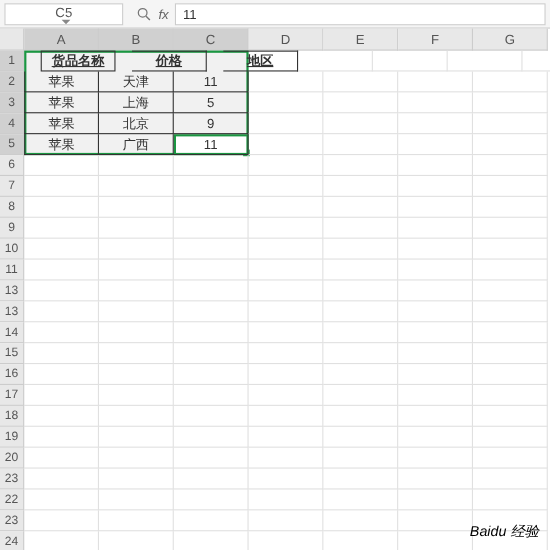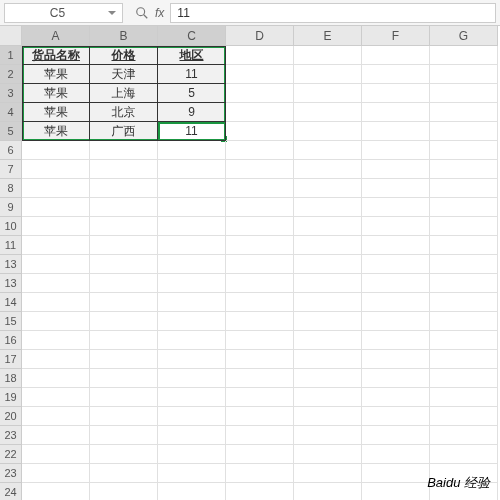--- a/index.html
+++ b/index.html
@@ -13,29 +13,30 @@
     }
     .formula-bar {
       display: flex;
       align-items: center;
       height: 26px;
       border-bottom: 1px solid #ccc;
       background: #f5f5f5;
       padding: 2px 4px;
     }
     .name-box {
-      width: 119px;
+      width: 108px;
       height: 20px;
       background: #fff;
       border: 1px solid #ccc;
       display: flex;
       align-items: center;
       padding: 0 6px;
       margin-right: 8px;
       position: relative;
+      flex-direction: column;
     }
     .name-box-text {
       flex: 1;
       text-align: center;
       color: #555;
     }
     .dropdown-caret {
       width: 0; height: 0;
       border-left: 4px solid transparent;
       border-right: 4px solid transparent;
@@ -158,21 +159,21 @@
       width: 6px; height: 6px;
       background: #1a9641;
       right: -3px; bottom: -3px;
     }
     .data-header {
       font-weight: bold;
       text-decoration: underline;
     }
     .cell.bordered-l { border-left: 1px solid #333; }
     .cell.bordered-r { border-right: 1px solid #333; }
-    .cell.bordered-t { border-top: 1px solid #333; }
+    .cell.bordered-t { border-top: 1px solid #333; margin-left: 15px; }
     .cell.bordered-b { border-bottom: 1px solid #333; }
     .watermark {
       position: absolute;
       right: 10px;
       bottom: 8px;
       color: #000000;
       font-size: 13px;
       font-style: italic;
       pointer-events: none;
     }

